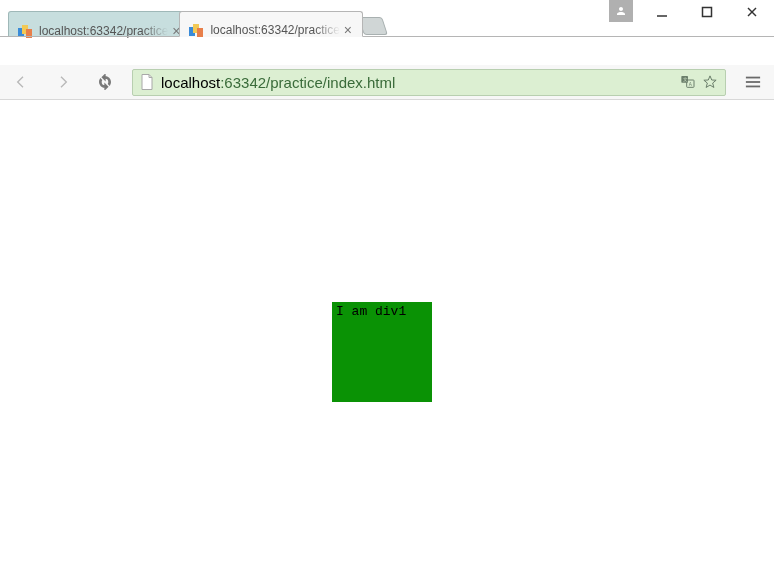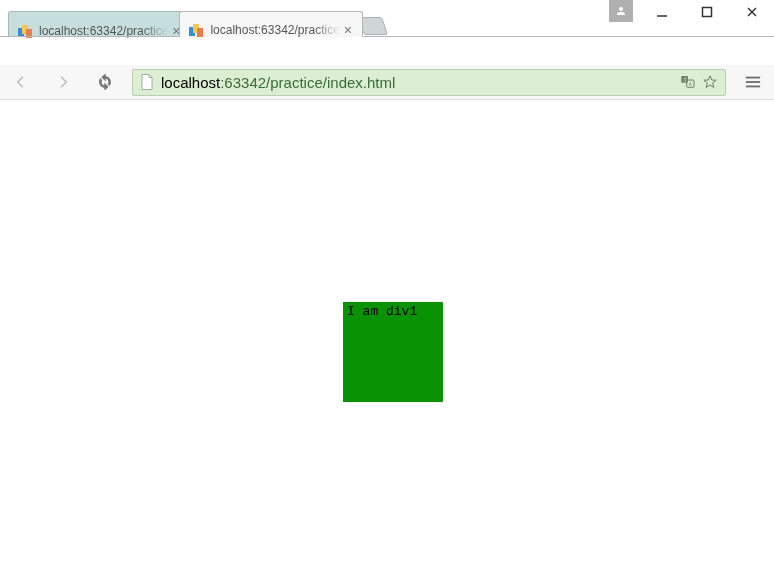--- a/index.html
+++ b/index.html
@@ -188,21 +188,20 @@
     position:absolute;
     width:100px;
     height:100px;
     background:#0a9205;
     font-family: "SimSun","NSimSun","Courier New",monospace;
     font-size:13px;
     color:#000;
     padding:2px 4px;
     left:332px;
     top:202px;
-    margin-left:11px;
   }
 </style>
 </head>
 <body>
 
 <div class="titlebar">
   <div class="profile">
     <svg viewBox="0 0 24 24">
         <path d="M12 12c2.2 0 4-1.8 4-4s-1.8-4-4-4-4 1.8-4 4 1.8 4 4 4zm0 2c-2.7 0-8 1.3-8 4v2h16v-2c0-2.7-5.3-4-8-4z"></path>
       </svg>

